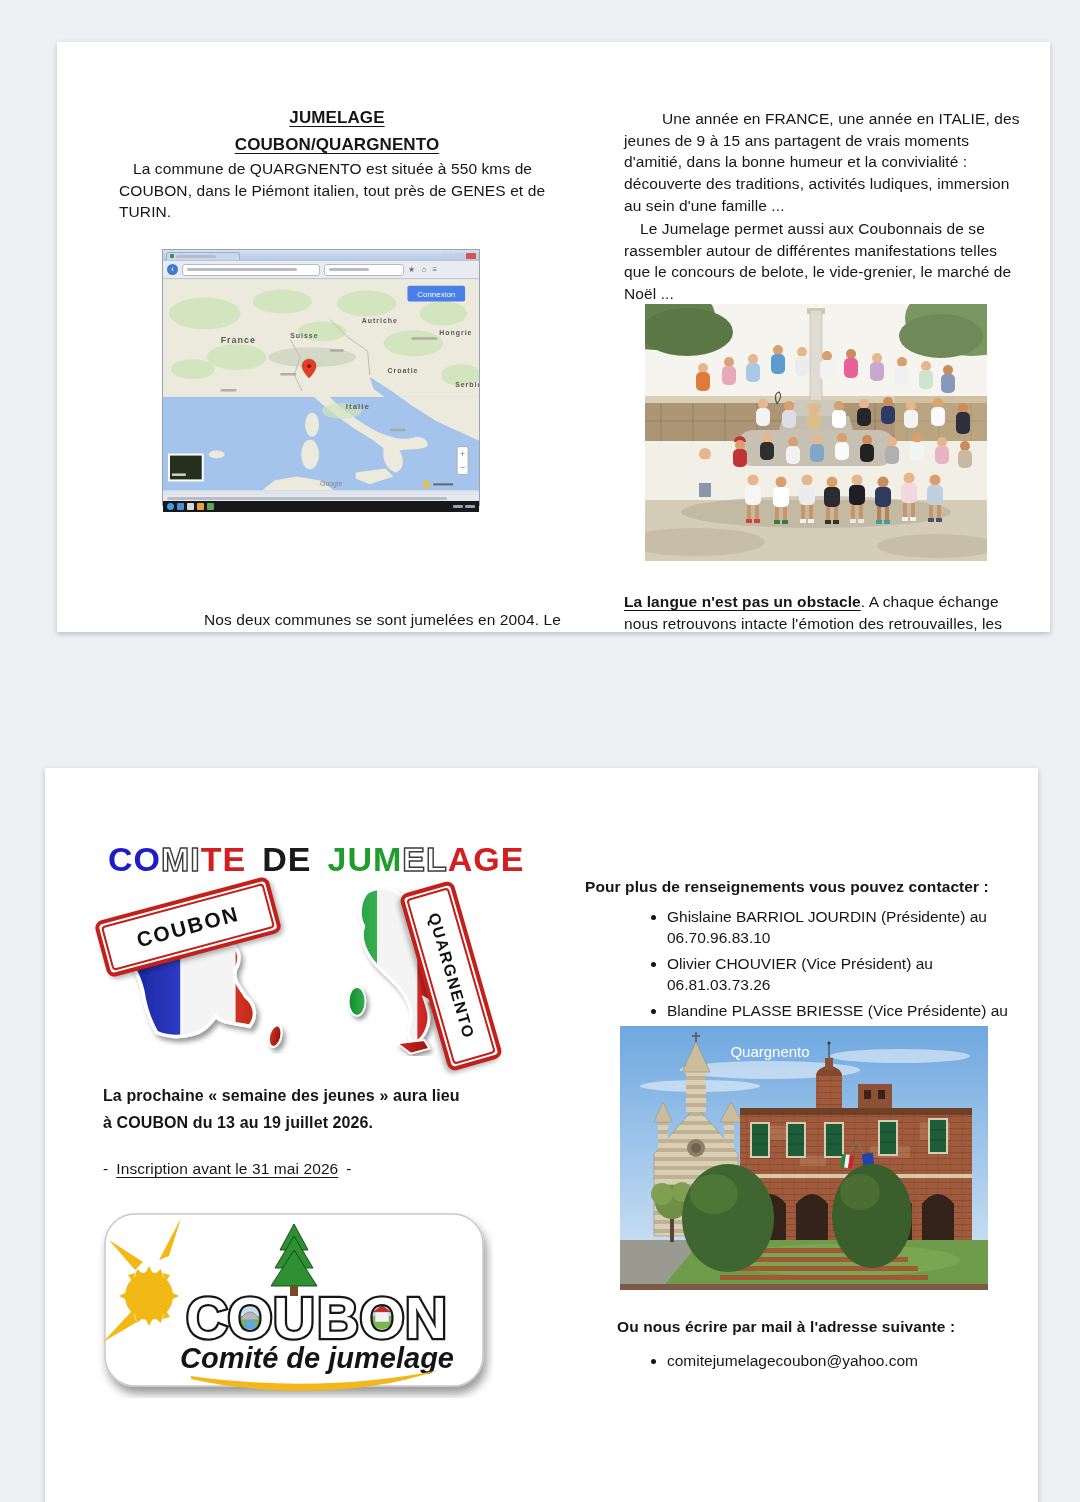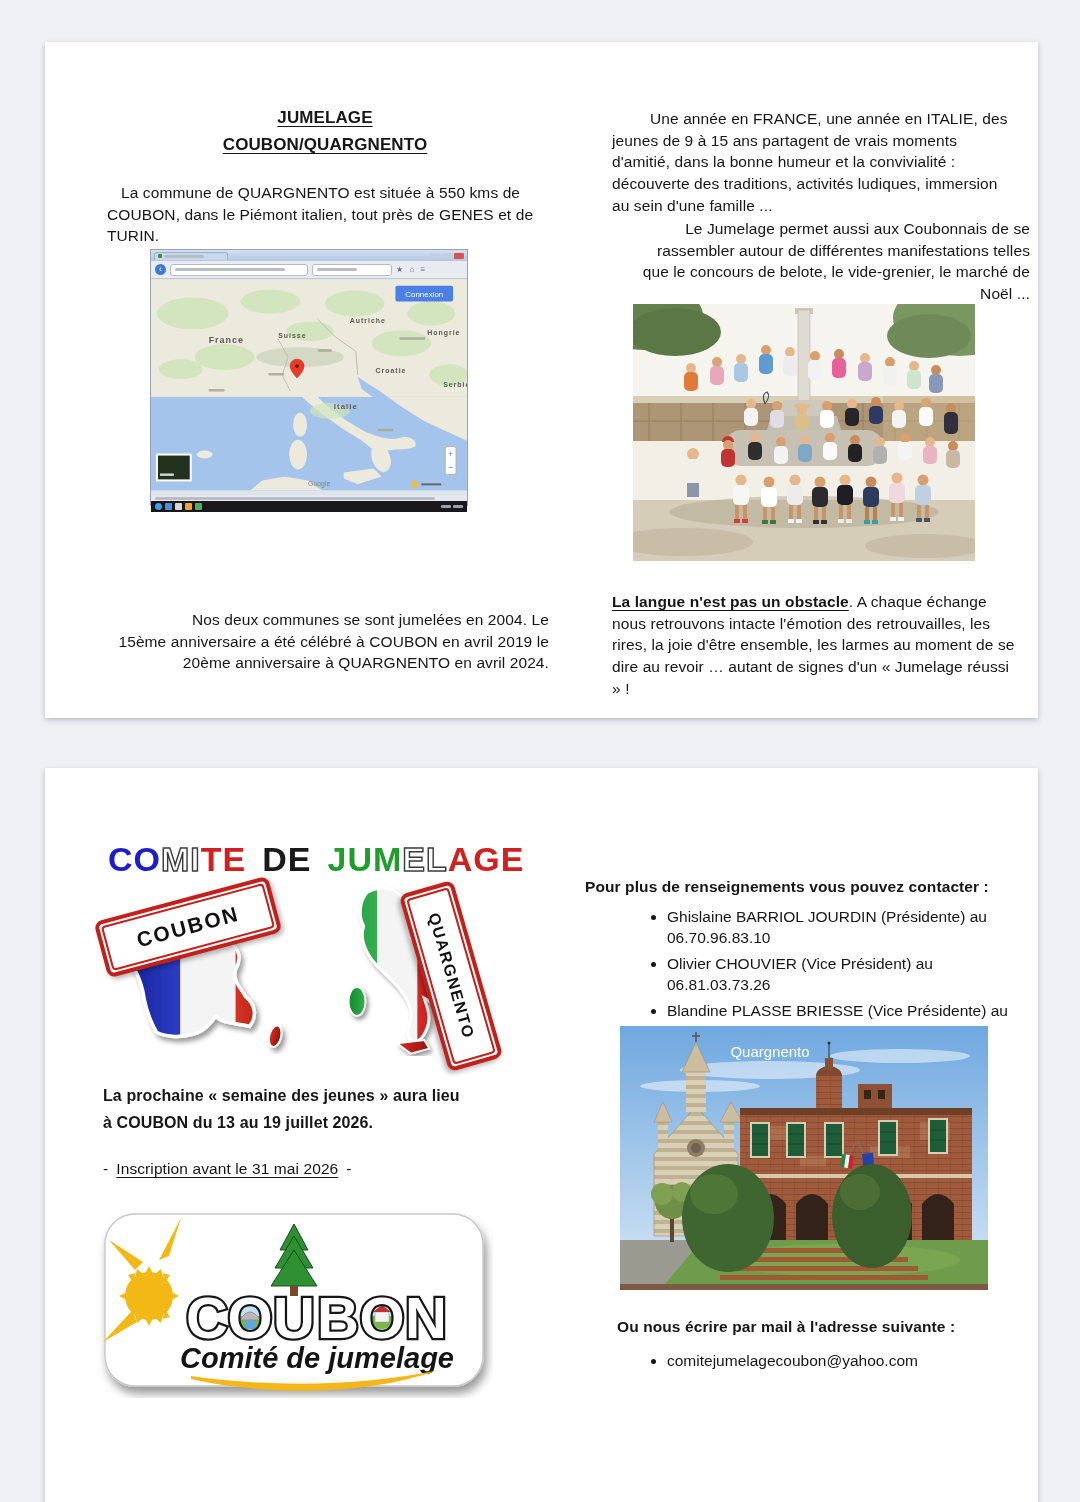--- a/index.html
+++ b/index.html
@@ -3,21 +3,21 @@
 <meta charset="utf-8">
 <style>
   html,body{margin:0;padding:0;}
   body{
     width:1080px;height:1502px;position:relative;overflow:hidden;
     background:#eff0f4;
     font-family:"Liberation Sans", sans-serif;color:#161616;
   }
   .page{position:absolute;left:45px;width:993px;background:#ffffff;
         box-shadow:0 2px 5px rgba(60,60,80,.28);overflow:hidden;}
-  #page1{top:42px;height:676px;}
+  #page1{top:42px;height:590px;margin-left:12px;}
   #page2{top:768px;height:830px;}
 
   .para{position:absolute;font-size:15.5px;line-height:1.4;letter-spacing:.1px;}
   .bold{font-weight:bold;}
   .underl{text-decoration:underline;text-underline-offset:3px;}
 
   .p1-title{left:62px;top:62px;width:436px;text-align:center;font-weight:bold;
             font-size:17px;line-height:1.6;}
   .p1-title span{text-decoration:underline;text-underline-offset:3px;}
 
@@ -74,21 +74,21 @@
 </head>
 <body>
 
 <div class="page" id="page1">
 
   <div class="para p1-title">
     <span>JUMELAGE</span><br>
     <span>COUBON/QUARGNENTO</span>
   </div>
 
-  <div class="para ind14" style="left:62px;top:140px;width:438px;">La commune de QUARGNENTO est située à 550 kms de COUBON, dans le Piémont italien, tout près de GENES et de TURIN.</div>
+  <div class="para ind14" style="left:62px;top:116px;width:438px;">La commune de QUARGNENTO est située à 550 kms de COUBON, dans le Piémont italien, tout près de GENES et de TURIN.</div>
 
   <div class="browser">
     <div class="b-title">
       <span class="b-tab">
           <i class="b-fav"></i>
           <span class="bar w40"></span>
         </span>
       <span class="b-winbtns">
           <i></i>
           <i></i>
@@ -175,21 +175,21 @@
           <s></s>
         </span>
     </div>
   </div>
 
 
   <div class="para ind34" style="left:62px;top:567px;width:442px;">Nos deux communes se sont jumelées en 2004. Le 15ème anniversaire a été célébré à COUBON en avril 2019 le 20ème anniversaire à QUARGNENTO en avril 2024.</div>
 
   <div class="para ind38" style="left:567px;top:66px;width:400px;">Une année en FRANCE, une année en ITALIE,  des jeunes de 9 à 15 ans partagent de vrais moments d'amitié, dans la bonne humeur et la convivialité : découverte des traditions, activités ludiques, immersion au sein d'une famille ...</div>
 
-  <div class="para ind16" style="left:585px;top:176px;width:400px;text-align:right;">Le Jumelage permet aussi aux Coubonnais de se rassembler autour de différentes manifestations telles que le concours de belote, le vide-grenier, le marché de Noël ...</div>
+  <div class="para ind16" style="left:567px;top:176px;width:400px;">Le Jumelage permet aussi aux Coubonnais de se rassembler autour de différentes manifestations telles que le concours de belote, le vide-grenier, le marché de Noël ...</div>
 
   <div class="photo" style="left:588px;top:262px;width:342px;height:257px;">
     <svg viewBox="0 0 342 257" width="342" height="257">
       <rect width="342" height="257" fill="#f2efe7"></rect>
       <rect y="0" width="342" height="96" fill="#f6f4ee"></rect>
       <g opacity="0.95">
         <ellipse cx="12" cy="12" rx="58" ry="34" fill="#5c7a45"></ellipse>
         <ellipse cx="42" cy="28" rx="46" ry="24" fill="#52713c"></ellipse>
         <ellipse cx="326" cy="14" rx="66" ry="38" fill="#74925a"></ellipse>
         <ellipse cx="296" cy="32" rx="42" ry="22" fill="#688550"></ellipse>

